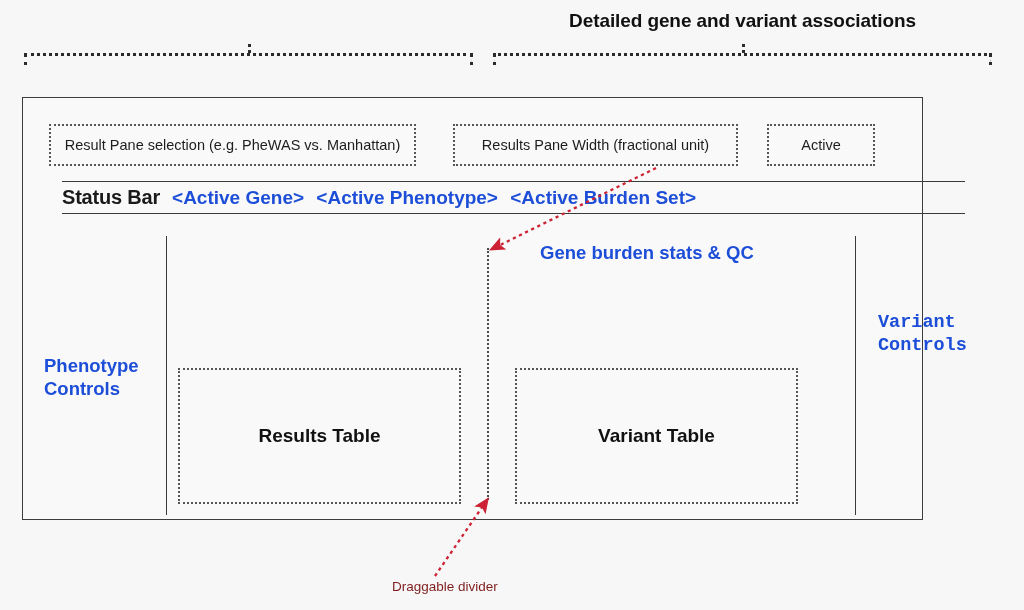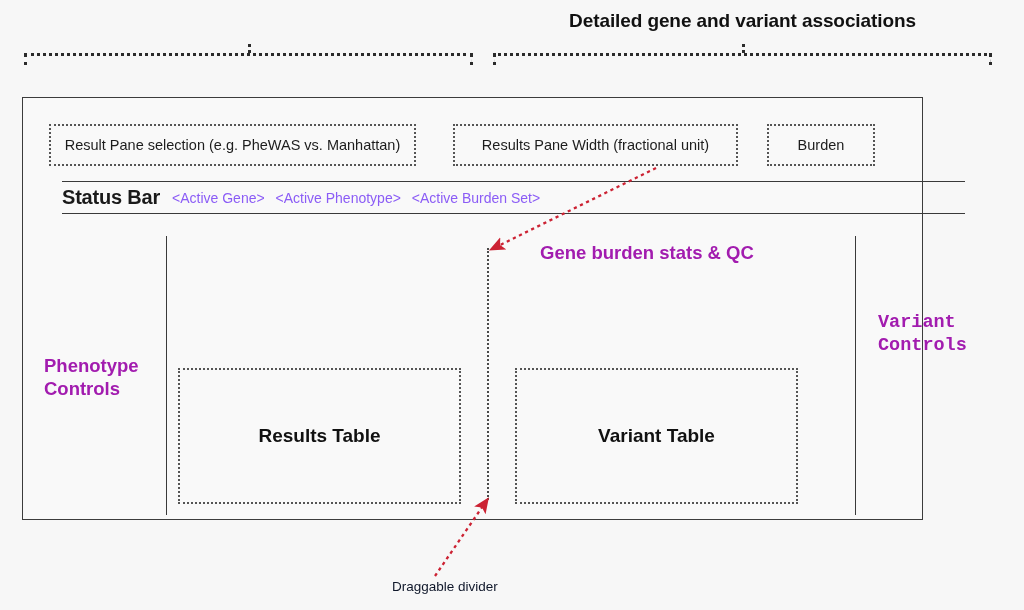--- a/index.html
+++ b/index.html
@@ -89,38 +89,39 @@
     display: flex;
     align-items: center;
   }
   #status-bar .title {
     font-size: 20px;
     font-weight: bold;
     letter-spacing: -0.2px;
     margin-right: 12px;
   }
   #status-bar .tokens {
-    font-size: 14px;
-    color: #8b5cf6;
-    white-space: nowrap;
+    font-size: 19px;
+    color: #1d4ed8;
+    white-space: nowrap;
+    font-weight: bold;
   }
   #status-bar .tokens span { margin-right: 7px; }
 
   
   .vrule {
     position: absolute;
     width: 0;
     border-left: 1.7px solid #3a3a3a;
   }
   .region-label {
     position: absolute;
     font-weight: bold;
     font-size: 18.5px;
     line-height: 1.22;
-    color: #a21caf;
+    color: #1d4ed8;
     white-space: pre-line;
   }
   .region-label.center { text-align: center; }
 
   
   #draggable-divider {
     position: absolute;
     left: 487px;
     top: 248px;
     height: 252px;
@@ -144,21 +145,21 @@
 
   
   #callouts {
     position: absolute;
     inset: 0;
     pointer-events: none;
   }
   .callout-label {
     position: absolute;
     font-size: 13.5px;
-    color: #0f172a;
+    color: #7f1d1d;
     white-space: nowrap;
   }
 </style>
 </head>
 <body>
 
 <div id="stage">
 
   <div class="bracket" style="left:24px; top:53px; width:449px;">
     <div class="bar"></div>
@@ -174,21 +175,21 @@
     <div class="tick mid" style="left:249px;"></div>
     <div class="tick right"></div>
   </div>
 
   <div id="app-frame">
 
     <div class="toolbar-box" style="left:26px; top:26px; width:367px; height:42px;">Result Pane selection (e.g. PheWAS vs. Manhattan)</div>
 
     <div class="toolbar-box" style="left:430px; top:26px; width:285px; height:42px;">Results Pane Width (fractional unit)</div>
 
-    <div class="toolbar-box" style="left:744px; top:26px; width:108px; height:42px;">Burden</div>
+    <div class="toolbar-box" style="left:744px; top:26px; width:108px; height:42px;">Active</div>
   </div>
 
   <div id="status-bar">
     <div class="title">Status Bar</div>
     <div class="tokens">
       <span>&lt;Active Gene&gt;</span>
       <span>&lt;Active Phenotype&gt;</span>
       <span>&lt;Active Burden Set&gt;</span>
     </div>
   </div>

